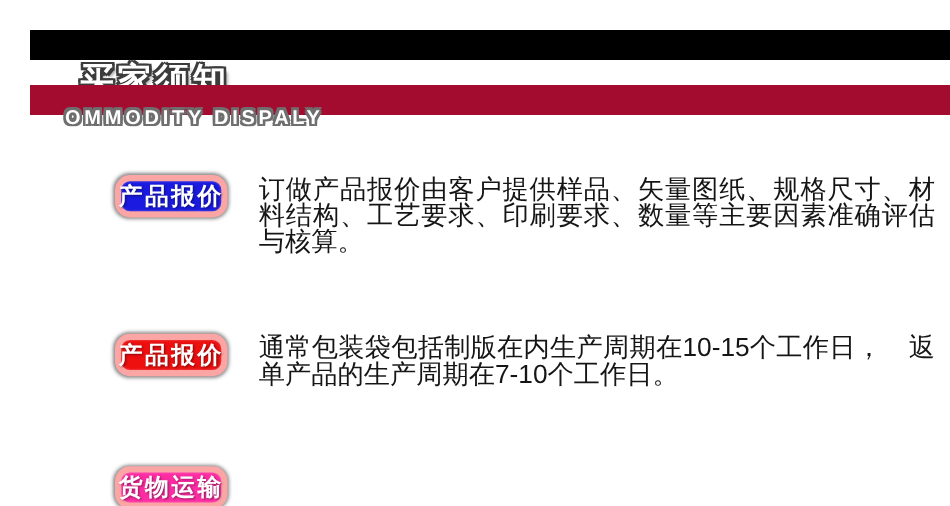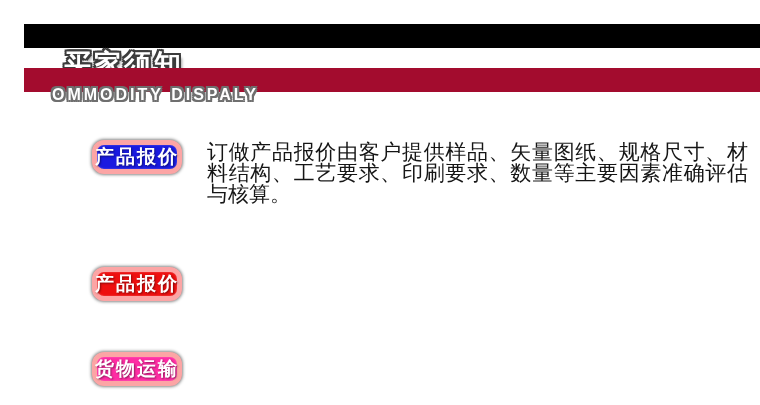--- a/index.html
+++ b/index.html
@@ -68,20 +68,21 @@
   <div class="rows">
 
     <div class="row">
       <div class="badge" style="background-color: rgb(26, 26, 224);">产品报价</div>
       <div class="desc">订做产品报价由客户提供样品、矢量图纸、规格尺寸、材料结构、工艺要求、印刷要求、数量等主要因素准确评估与核算。</div>
     </div>
 
 
     <div class="row">
       <div class="badge" style="background-color: rgb(238, 15, 15);">产品报价</div>
+      <div class="desc">通常包装袋包括制版在内生产周期在10-15个工作日，　返单产品的生产周期在7-10个工作日。</div>
     </div>
 
     <div class="row">
       <div class="badge" style="background-color: rgb(255, 45, 164);">货物运输</div>
     </div>
 
   </div>
 </div>
 
 </body></html>

